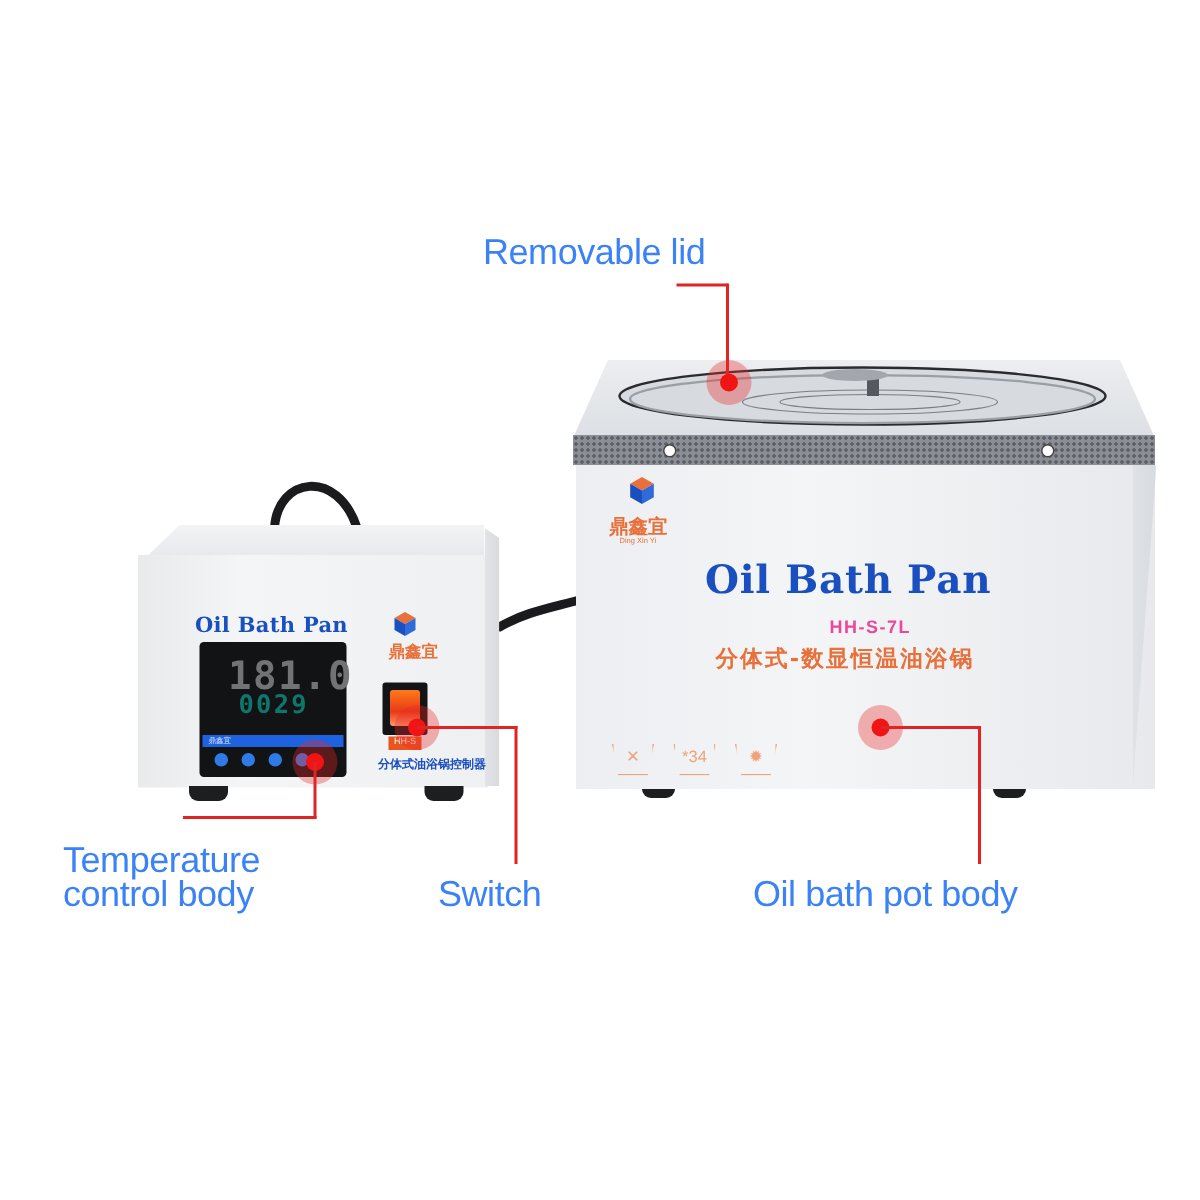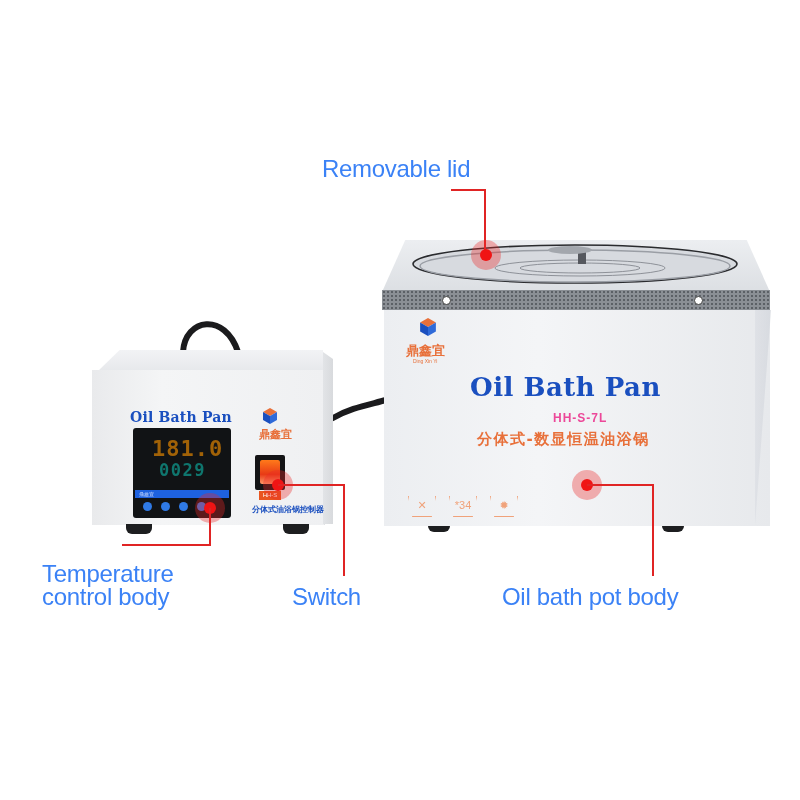--- a/index.html
+++ b/index.html
@@ -9,21 +9,21 @@
     .line { position:absolute; background:#e02424; }
     .dot { position:absolute; width:30px; height:30px; border-radius:50%; background:rgba(236,40,40,0.35); }
     .dot::after { content:""; position:absolute; left:9px; top:9px; width:12px; height:12px; border-radius:50%; background:#f01414; }
 
     
     .ctrl-top { left:97px; top:350px; width:226px; height:22px; background:linear-gradient(#f2f3f5,#e6e8eb); clip-path:polygon(10% 0,100% 0,100% 100%,0 100%); }
     .ctrl-front { left:92px; top:370px; width:232px; height:155px; background:linear-gradient(90deg,#e9eaec,#f4f5f6 30%,#eff0f2); border-right:1px solid #dfe1e4; }
     .ctrl-side { left:323px; top:352px; width:10px; height:172px; background:linear-gradient(90deg,#e2e4e7,#d8dadd); clip-path:polygon(0 0,100% 4%,100% 100%,0 100%); }
     .ctrl-title { left:130px; top:409px; font-family:"DejaVu Serif", serif; font-weight:bold; font-size:14px; color:#1a4fbf; letter-spacing:0.2px; }
     .display { left:133px; top:428px; width:98px; height:90px; background:#111315; border-radius:3px; }
-    .temp-pv { left:152px; top:436px; font-family:"DejaVu Sans Mono", monospace; font-size:22px; color:#a16207; font-weight:bold; letter-spacing:1px; }
+    .temp-pv { left:152px; top:436px; font-family:"DejaVu Sans Mono", monospace; font-size:26px; color:#737373; font-weight:bold; letter-spacing:1px; }
     .temp-sv { left:159px; top:460px; font-family:"DejaVu Sans Mono", monospace; font-size:17px; color:#0f766e; font-weight:bold; letter-spacing:1.5px; }
     .display-strip { left:135px; top:490px; width:94px; height:8px; background:#1e62e0; font-size:5px; color:#dce6ff; line-height:8px; padding-left:4px; box-sizing:border-box; }
     .display-btn { top:502px; width:9px; height:9px; border-radius:50%; background:#2f7ae6; }
     .brand-logo { width:16px; height:16px; }
     .brand-cn { font-family:"DejaVu Sans", sans-serif; color:#e8703a; font-weight:bold; }
     .switch-frame { left:255px; top:455px; width:30px; height:35px; background:#141416; border-radius:2px; }
     .switch-rocker { left:260px; top:460px; width:20px; height:24px; background:linear-gradient(#ff7a1a,#e83a16 60%,#ff9b6a); border-radius:2px; }
     .switch-tag { left:259px; top:491px; width:22px; height:9px; background:#e9551f; color:#fff; font-size:6px; line-height:9px; text-align:center; }
     .ctrl-cn { left:252px; top:504px; font-size:8px; color:#1a4fbf; font-weight:bold; }
     .foot { height:10px; background:#1d1e20; border-radius:0 0 6px 6px; }

